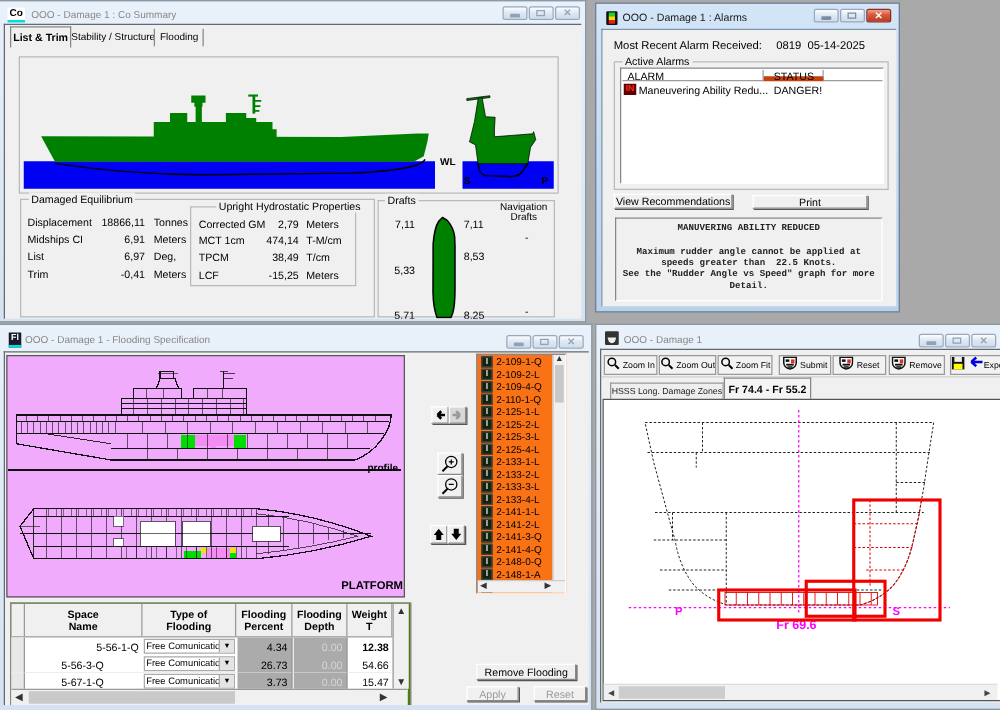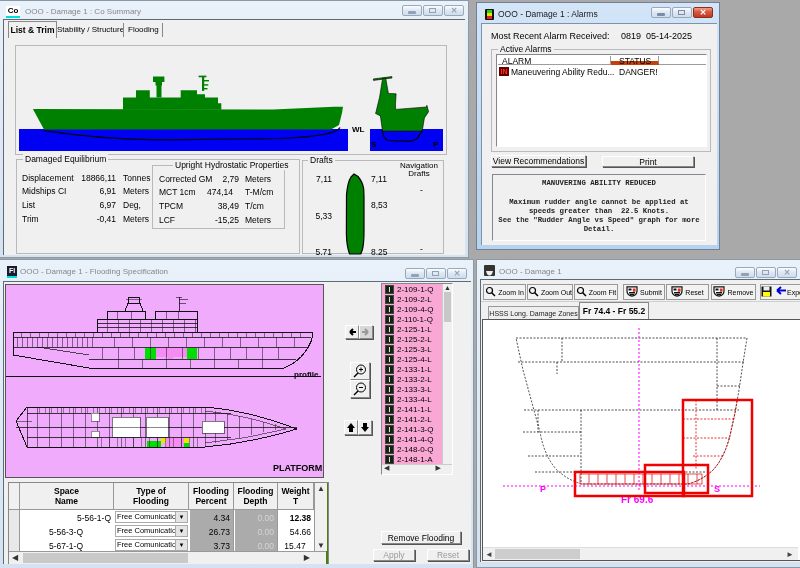--- a/index.html
+++ b/index.html
@@ -74,21 +74,21 @@
     <div class="t9" style="left:18px;top:194px">Trim</div>
       <div class="t9" style="left:60px;top:194px;width:52px;text-align:right">-0,41</div>
       <div class="t9" style="left:119px;top:194px">Meters</div>
 
     <div class="gbox" style="left:148px;top:145px;width:133px;height:64px"></div>
     <div class="glab" style="left:169px;top:140px">Upright Hydrostatic Properties</div>
     <div class="t9" style="left:155px;top:154px">Corrected GM</div>
       <div class="t9" style="left:197px;top:154px;width:38px;text-align:right">2,79</div>
       <div class="t9" style="left:241px;top:154px">Meters</div>
     <div class="t9" style="left:155px;top:167px">MCT 1cm</div>
-      <div class="t9" style="left:197px;top:167px;width:38px;text-align:center">474,14</div>
+      <div class="t9" style="left:197px;top:167px;width:38px;text-align:right">474,14</div>
       <div class="t9" style="left:241px;top:167px">T-M/cm</div>
     <div class="t9" style="left:155px;top:181px">TPCM</div>
       <div class="t9" style="left:197px;top:181px;width:38px;text-align:right">38,49</div>
       <div class="t9" style="left:241px;top:181px">T/cm</div>
     <div class="t9" style="left:155px;top:195px">LCF</div>
       <div class="t9" style="left:197px;top:195px;width:38px;text-align:right">-15,25</div>
       <div class="t9" style="left:241px;top:195px">Meters</div>
 
     <div class="gbox" style="left:298px;top:140px;width:142px;height:94px"></div>
     <div class="glab" style="left:304px;top:135px">Drafts</div>
@@ -376,21 +376,21 @@
           <line x1="7" y1="10" x2="3" y2="14" stroke="#000" stroke-width="1.5"></line>
           <path d="M8,6.5 L12,6.5" stroke="#000"></path>
         </svg></div>
     <div class="btn" style="left:340px;top:138px;width:14px;height:15px"><svg width="12" height="13">
           <path d="M6,2 L10,7 L8,7 L8,11 L4,11 L4,7 L2,7 Z" fill="#000"></path>
         </svg></div>
     <div class="btn" style="left:354px;top:138px;width:14px;height:15px"><svg width="12" height="13">
           <path d="M6,11 L10,6 L8,6 L8,2 L4,2 L4,6 L2,6 Z" fill="#000"></path>
         </svg></div>
 
-    <div class="abs sunk" style="left:377px;top:1px;width:72px;height:192px;background:#f9a8d4;box-sizing:border-box;overflow:hidden" id="list">
+    <div class="abs sunk" style="left:377px;top:1px;width:72px;height:192px;background:#f97316;box-sizing:border-box;overflow:hidden" id="list">
         <div style="position:absolute;left:3px;top:1px;width:9px;height:9px;background:#12240f;border:1px solid #444;box-sizing:border-box">
           <span style="position:absolute;left:2.5px;top:0px;color:#ddd;font-size:7px;font-weight:bold">I</span>
         </div>
         <div style="position:absolute;left:15px;top:1px;font-size:8px;white-space:nowrap">2-109-1-Q</div>
         <div style="position:absolute;left:3px;top:11px;width:9px;height:9px;background:#12240f;border:1px solid #444;box-sizing:border-box">
           <span style="position:absolute;left:2.5px;top:0px;color:#ddd;font-size:7px;font-weight:bold">I</span>
         </div>
         <div style="position:absolute;left:15px;top:11px;font-size:8px;white-space:nowrap">2-109-2-L</div>
         <div style="position:absolute;left:3px;top:21px;width:9px;height:9px;background:#12240f;border:1px solid #444;box-sizing:border-box">
           <span style="position:absolute;left:2.5px;top:0px;color:#ddd;font-size:7px;font-weight:bold">I</span>
@@ -515,21 +515,21 @@
         <div style="position:absolute;left:106px;top:42px;width:73px;height:12px;border:1px solid #aaa;background:#fff;font-size:7.5px;box-sizing:border-box;overflow:hidden;padding-left:1px">Free Comunicatio<span style="position:absolute;right:0;top:0;width:11px;height:10px;background:#e4e4e4;border-left:1px solid #aaa;font-size:6px;text-align:center;line-height:10px">▼</span></div>
         <div style="position:absolute;left:181px;top:41px;width:44px;height:14px;background:#ababab;border-right:1px solid #999;box-sizing:border-box;font-size:8.5px;text-align:right;padding:3px 3px 0 0">26.73</div>
         <div style="position:absolute;left:226px;top:41px;width:43px;height:14px;background:#ababab;border-right:1px solid #999;box-sizing:border-box;font-size:8.5px;color:#d5d5d5;text-align:right;padding:3px 3px 0 0">0.00</div>
         <div style="position:absolute;left:270px;top:44px;width:32px;font-size:8.5px;font-weight:normal;text-align:right">54.66</div>
         <div style="position:absolute;left:0;top:55px;width:317px;height:14px;border-bottom:1px solid #bbb;background:#fff"></div>
         <div style="position:absolute;left:0;top:55px;width:11px;height:14px;background:#e8e8e8;border-right:1px solid #999;box-sizing:border-box"></div>
         <div style="position:absolute;left:12px;top:58px;width:90px;font-size:8.5px;text-align:center">5-67-1-Q</div>
         <div style="position:absolute;left:106px;top:56px;width:73px;height:12px;border:1px solid #aaa;background:#fff;font-size:7.5px;box-sizing:border-box;overflow:hidden;padding-left:1px">Free Comunicatio<span style="position:absolute;right:0;top:0;width:11px;height:10px;background:#e4e4e4;border-left:1px solid #aaa;font-size:6px;text-align:center;line-height:10px">▼</span></div>
         <div style="position:absolute;left:181px;top:55px;width:44px;height:14px;background:#ababab;border-right:1px solid #999;box-sizing:border-box;font-size:8.5px;text-align:right;padding:3px 3px 0 0">3.73</div>
         <div style="position:absolute;left:226px;top:55px;width:43px;height:14px;background:#ababab;border-right:1px solid #999;box-sizing:border-box;font-size:8.5px;color:#d5d5d5;text-align:right;padding:3px 3px 0 0">0.00</div>
-        <div style="position:absolute;left:270px;top:58px;width:32px;font-size:8.5px;font-weight:normal;text-align:center">15.47</div>
+        <div style="position:absolute;left:270px;top:58px;width:32px;font-size:8.5px;font-weight:normal;text-align:right">15.47</div>
         <div style="position:absolute;left:0;top:69px;width:317px;height:14px;border-bottom:1px solid #bbb;background:#fff"></div>
         <div style="position:absolute;left:0;top:69px;width:11px;height:14px;background:#e8e8e8;border-right:1px solid #999;box-sizing:border-box"></div>
         <div style="position:absolute;left:12px;top:72px;width:90px;font-size:8.5px;text-align:center">5-67-3-Q</div>
         <div style="position:absolute;left:106px;top:70px;width:73px;height:12px;border:1px solid #aaa;background:#fff;font-size:7.5px;box-sizing:border-box;overflow:hidden;padding-left:1px">Free Comunicatio<span style="position:absolute;right:0;top:0;width:11px;height:10px;background:#e4e4e4;border-left:1px solid #aaa;font-size:6px;text-align:center;line-height:10px">▼</span></div>
         <div style="position:absolute;left:181px;top:69px;width:44px;height:14px;background:#ababab;border-right:1px solid #999;box-sizing:border-box;font-size:8.5px;text-align:right;padding:3px 3px 0 0">23.55</div>
         <div style="position:absolute;left:226px;top:69px;width:43px;height:14px;background:#ababab;border-right:1px solid #999;box-sizing:border-box;font-size:8.5px;color:#d5d5d5;text-align:right;padding:3px 3px 0 0">0.00</div>
         <div style="position:absolute;left:270px;top:72px;width:32px;font-size:8.5px;font-weight:normal;text-align:right">81.40</div>
         <div style="position:absolute;left:305px;top:0;width:12px;height:68px;background:#f0f0f0;border-left:1px solid #999">
           <span style="position:absolute;top:1px;left:2px;font-size:8px;color:#333">▲</span>
           <span style="position:absolute;bottom:1px;left:2px;font-size:8px;color:#333">▼</span>

